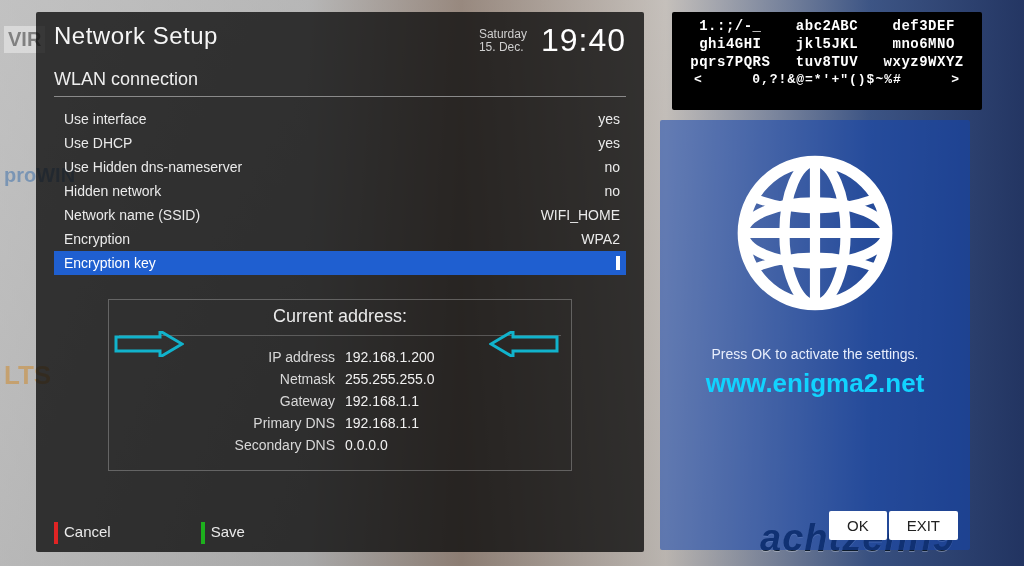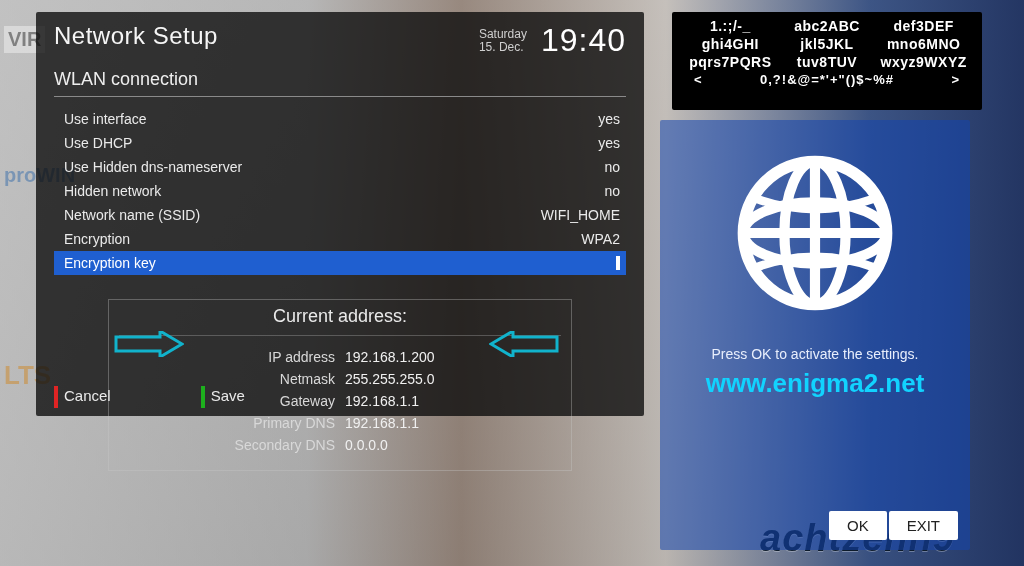--- a/index.html
+++ b/index.html
@@ -9,21 +9,21 @@
     background:
       linear-gradient(90deg, rgba(200,200,200,0.6), rgba(180,180,180,0.4) 30%, rgba(120,90,70,0.5) 45%, rgba(210,200,190,0.5) 65%, rgba(30,60,120,0.8) 85%, rgba(20,40,90,0.9)),
       linear-gradient(#b8b8b8, #a0a0a0);
   }
   
   .bg-decor { position:absolute; inset:0; font-weight:bold; color:#1a1a1a; pointer-events:none; }
   .bg-decor span { position:absolute; opacity:.4; }
   .main-panel {
     position: absolute;
     left: 36px; top: 12px;
-    width: 608px; height: 404px;
+    width: 608px; height: 540px;
     background: rgba(10,10,10,0.78);
     color: #eaeaea;
     padding: 10px 18px 16px 18px;
     border-radius: 2px;
   }
   .title-row { display:flex; align-items:flex-start; justify-content:space-between; }
   .title { font-size: 24px; font-weight: 300; letter-spacing: .5px; color:#f5f5f5;}
   .clock-block { text-align:left; line-height:1.05; }
   .clock-day { font-size:12px; color:#cfcfcf; }
   .clock-date { font-size:12px; color:#cfcfcf; }
@@ -45,21 +45,21 @@
   .arrow.right { right:12px; }
   .bottom-actions { position:absolute; bottom:8px; left:18px; right:12px; display:flex; gap:90px; font-size:15px; }
   .color-bar { width:4px; height:22px; display:inline-block; margin-right:6px; vertical-align:middle;}
   .red { background:#e02424; }
   .green { background:#1db01d; }
 
   .osk {
     position:absolute; right:42px; top:12px;
     width:310px; height:98px;
     background:#000; color:#fff; border-radius:2px;
-    font-family:Liberation Sans, sans-serif; font-size:14px; font-weight:bold;
+    font-family:Liberation Mono, monospace; font-size:14px; font-weight:bold;
     padding:6px 0 4px 0;
     display:flex; flex-direction:column; gap:2px;
   }
   .osk-row { display:flex; justify-content:space-around; padding:0 10px;}
   .osk-row span { flex:1; text-align:center; letter-spacing:.5px;}
   .osk-bottom { display:flex; justify-content:space-between; padding:0 22px; font-size:13px; letter-spacing:1px;}
   .osk-mid { flex:1; text-align:center;}
 
   .right-panel {
     position:absolute; left:660px; top:120px; width:310px; height:430px;

